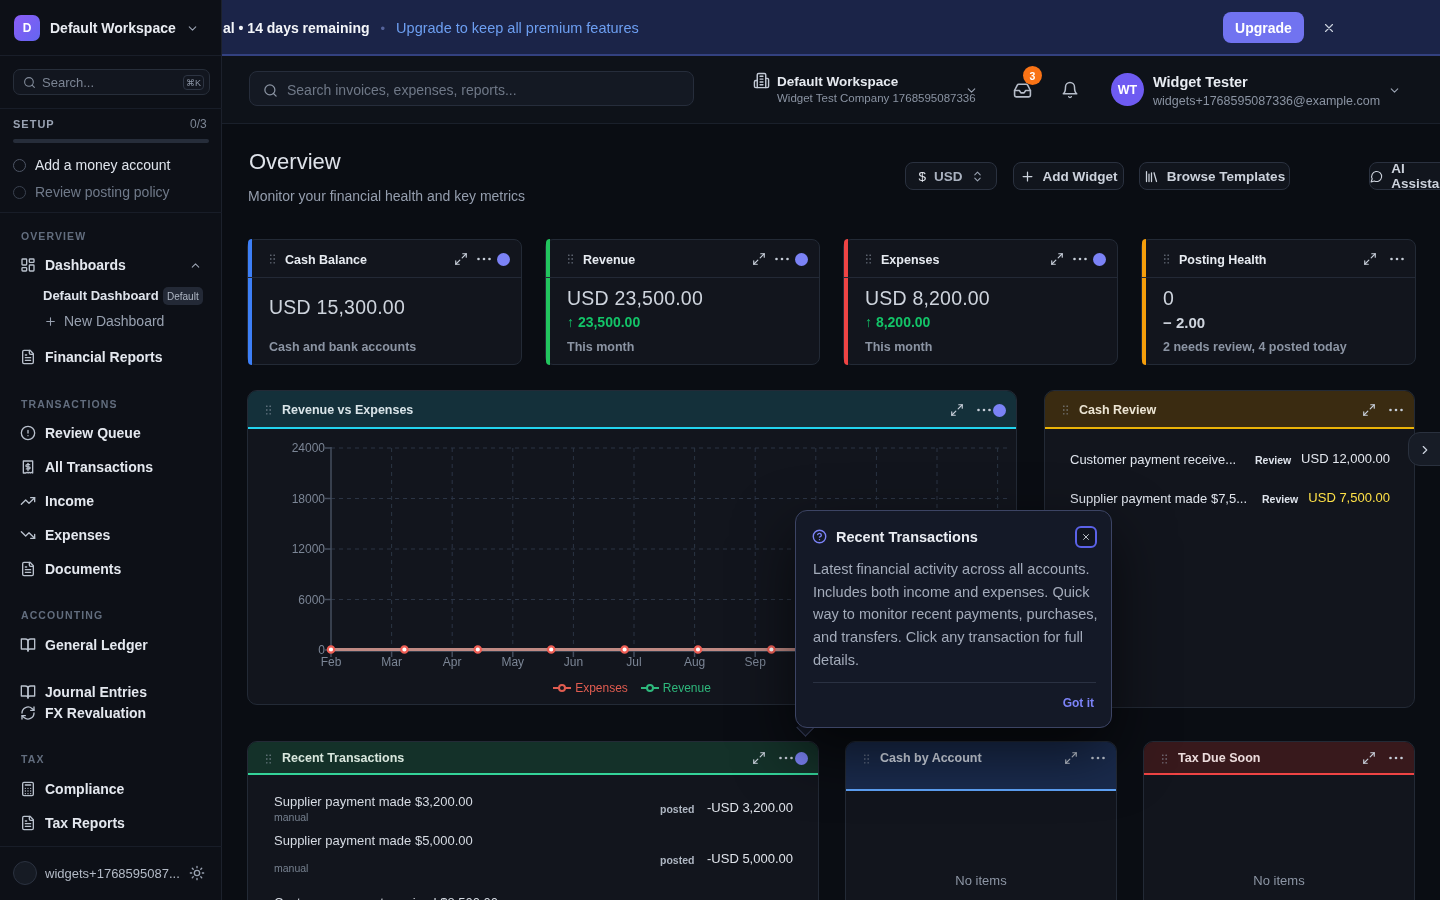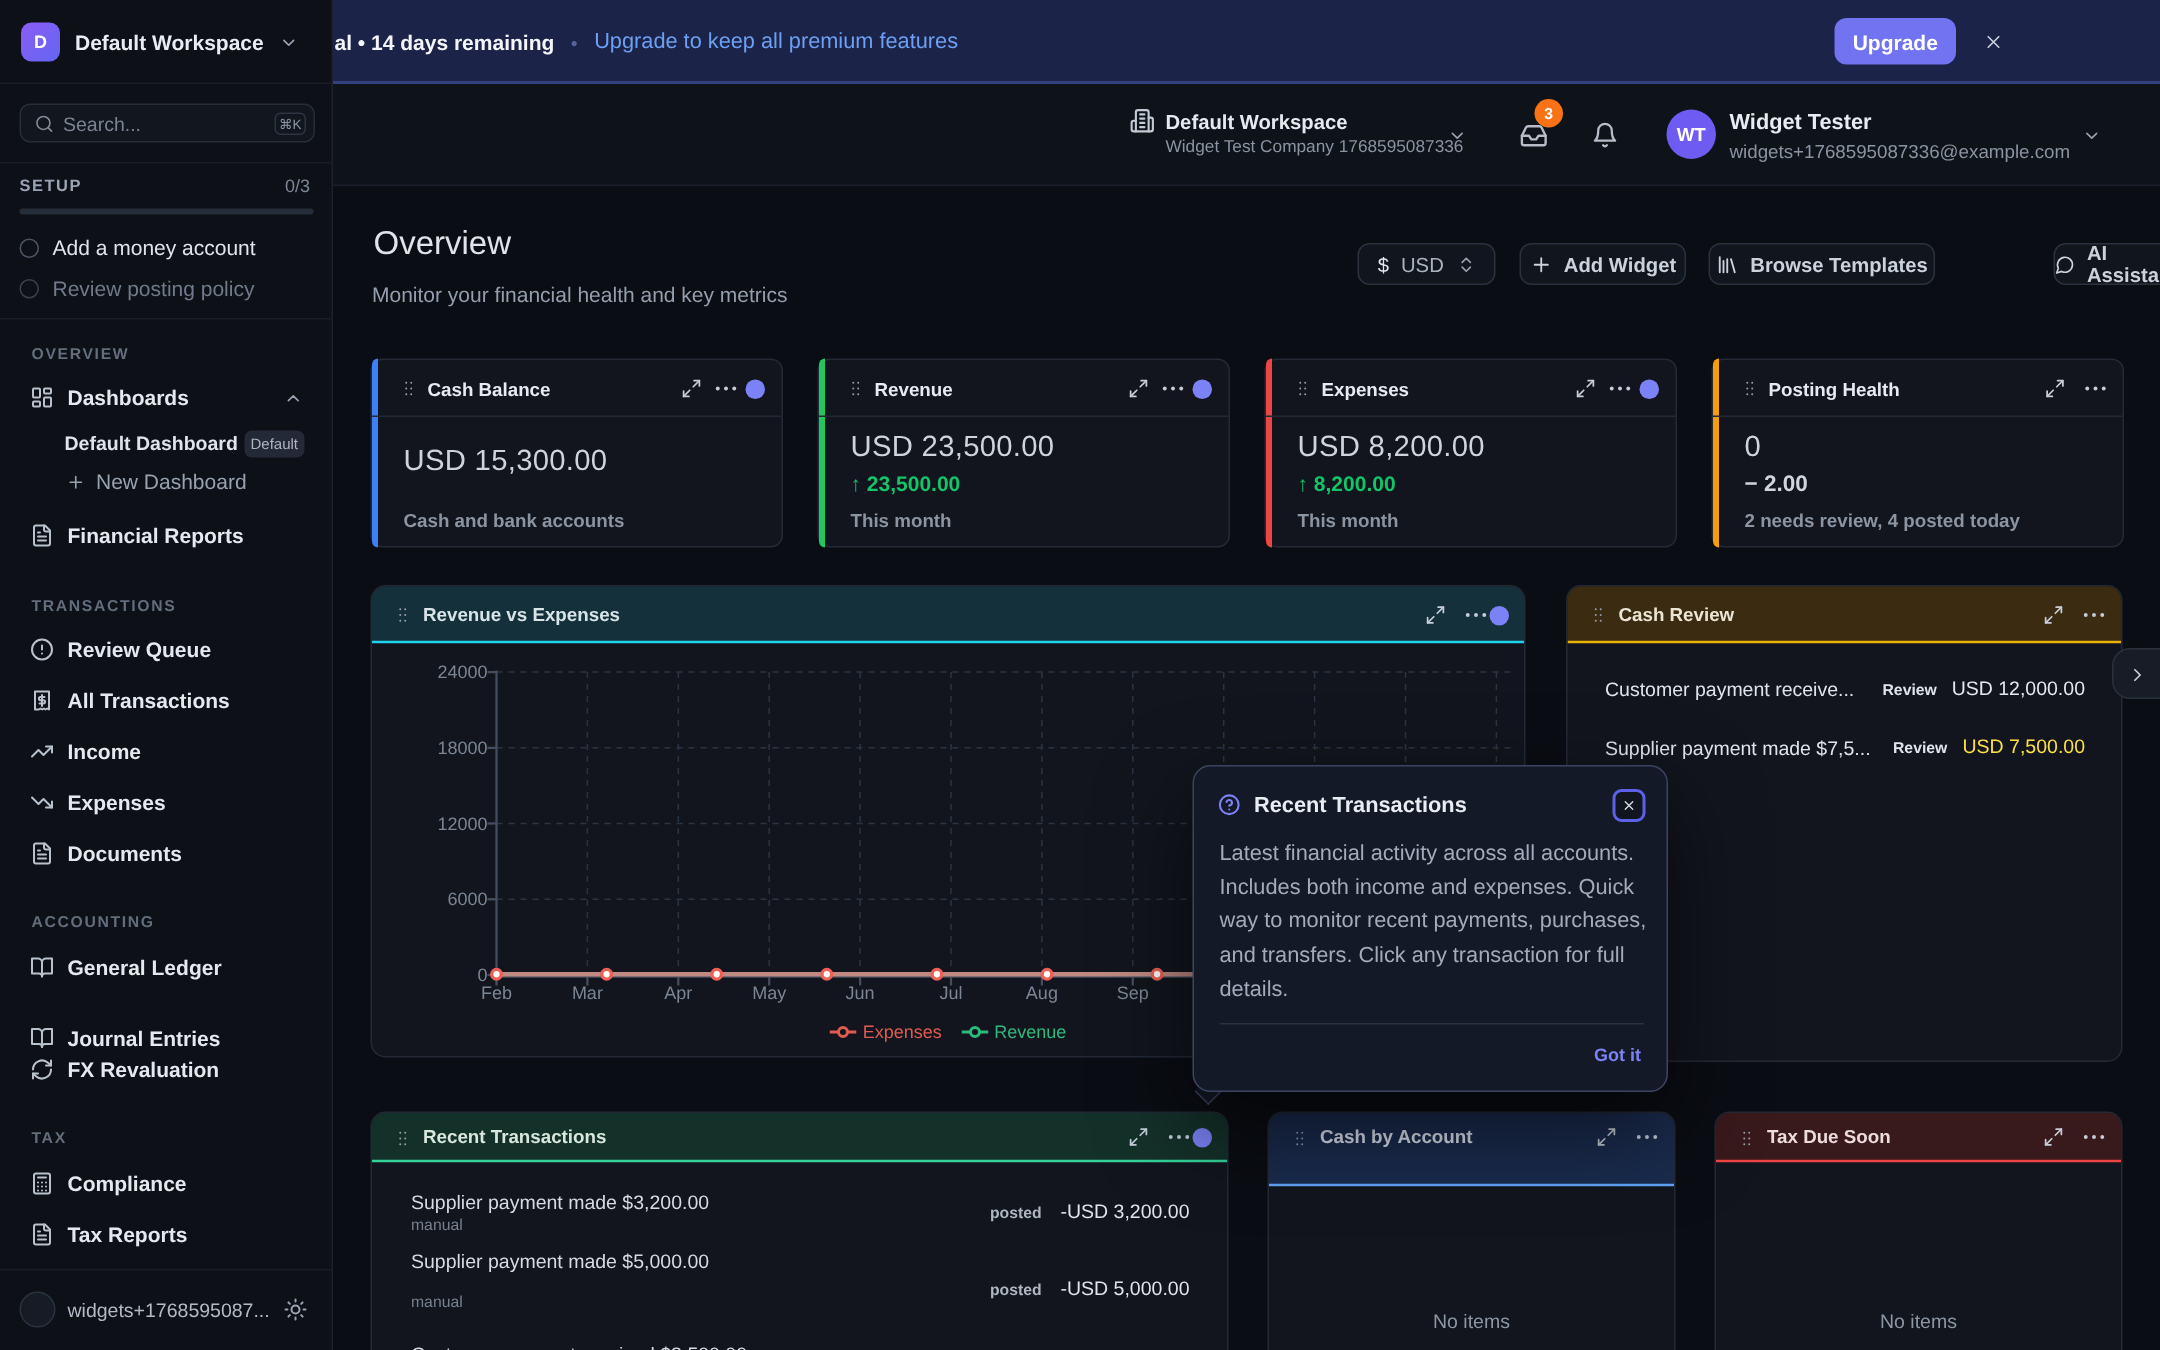--- a/index.html
+++ b/index.html
@@ -90,20 +90,27 @@
       <span class="dot">•</span>
       <span class="link">Upgrade to keep all premium features</span>
     </div>
   <div class="abs" id="upgradeBtn">Upgrade</div>
   <svg class="abs ic" id="bannerX" viewBox="0 0 24 24">
       <path d="M18 6 6 18M6 6l12 12"></path>
     </svg>
 </div>
 
 <div class="abs" id="header">
+  <div class="abs" id="hSearch">
+    <svg class="ic mag" viewBox="0 0 24 24">
+        <circle cx="11" cy="11" r="8"></circle>
+        <path d="m21 21-4.3-4.3"></path>
+      </svg>
+    <div class="ph">Search invoices, expenses, reports...</div>
+  </div>
   <svg class="abs ic" style="left:531px;top:16px;width:17px;height:17px;color:#c3cad6" viewBox="0 0 24 24">
       <path d="M6 22V4a2 2 0 0 1 2-2h8a2 2 0 0 1 2 2v18Z"></path>
       <path d="M6 12H4a2 2 0 0 0-2 2v6a2 2 0 0 0 2 2h2"></path>
       <path d="M18 9h2a2 2 0 0 1 2 2v9a2 2 0 0 1-2 2h-2"></path>
       <path d="M10 6h4M10 10h4M10 14h4M10 18h4"></path>
     </svg>
   <div class="abs" style="left:555px;top:18px;font-size:13.5px;font-weight:600;color:#e6eaf0">Default Workspace</div>
   <div class="abs" style="left:555px;top:36px;font-size:11.5px;color:#8a93a2">Widget Test Company 1768595087336</div>
   <svg class="abs ic hchev" style="left:743px;top:28px" viewBox="0 0 24 24">
       <path d="m6 9 6 6 6-6"></path>
@@ -265,21 +272,21 @@
       <circle cx="12" cy="12" r="4"></circle>
       <path d="M12 2v2M12 20v2M4.93 4.93l1.41 1.41M17.66 17.66l1.41 1.41M2 12h2M20 12h2M6.34 17.66l-1.41 1.41M19.07 4.93l-1.41 1.41"></path>
     </svg>
 </div>
 
 <div class="abs" style="left:249px;top:149px;font-size:22px;color:#dfe3ea">Overview</div>
 <div class="abs" style="left:248px;top:188px;font-size:14px;color:#959eae">Monitor your financial health and key metrics</div>
 
 <div class="abs tbtn" style="left:905px;width:92px">
     <span style="color:#e3e7ee;font-weight:400">$</span>
-    <span style="color:#aab2c0;font-weight:400">USD</span>
+    <span style="color:#aab2c0;font-weight:700">USD</span>
     <svg class="ic" style="width:13px;height:13px;color:#9aa3b2" viewBox="0 0 24 24">
       <path d="m7 15 5 5 5-5M7 9l5-5 5 5"></path>
     </svg>
   </div>
 <div class="abs tbtn" style="left:1013px;width:111px"><svg class="ic" viewBox="0 0 24 24">
       <path d="M5 12h14M12 5v14"></path>
     </svg>Add Widget</div>
 <div class="abs tbtn" style="left:1139px;width:151px"><svg class="ic" viewBox="0 0 24 24">
       <path d="m16 6 4 14M12 6v14M8 8v12M4 4v16"></path>
     </svg>Browse Templates</div>

